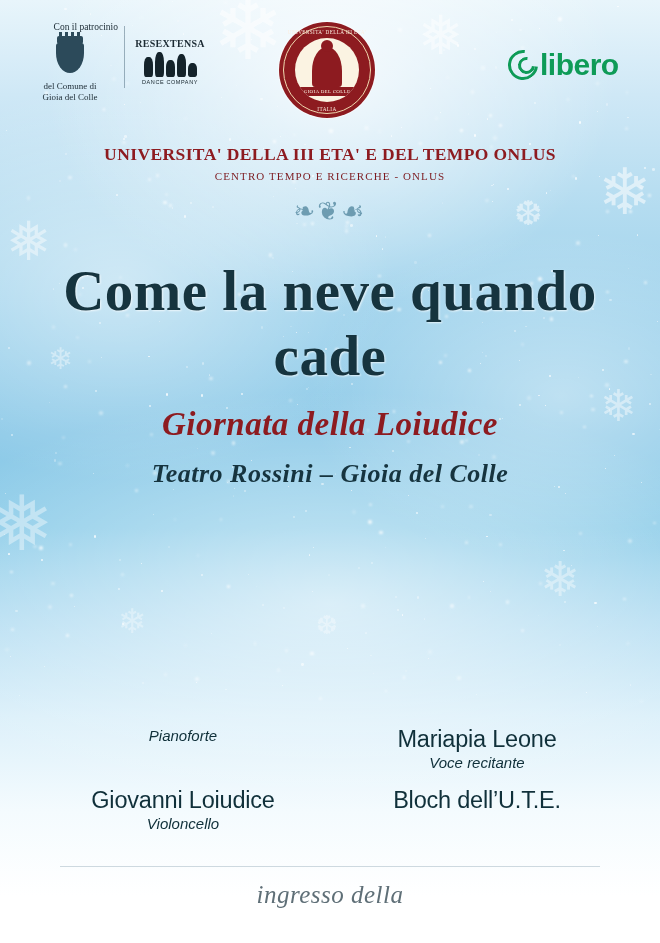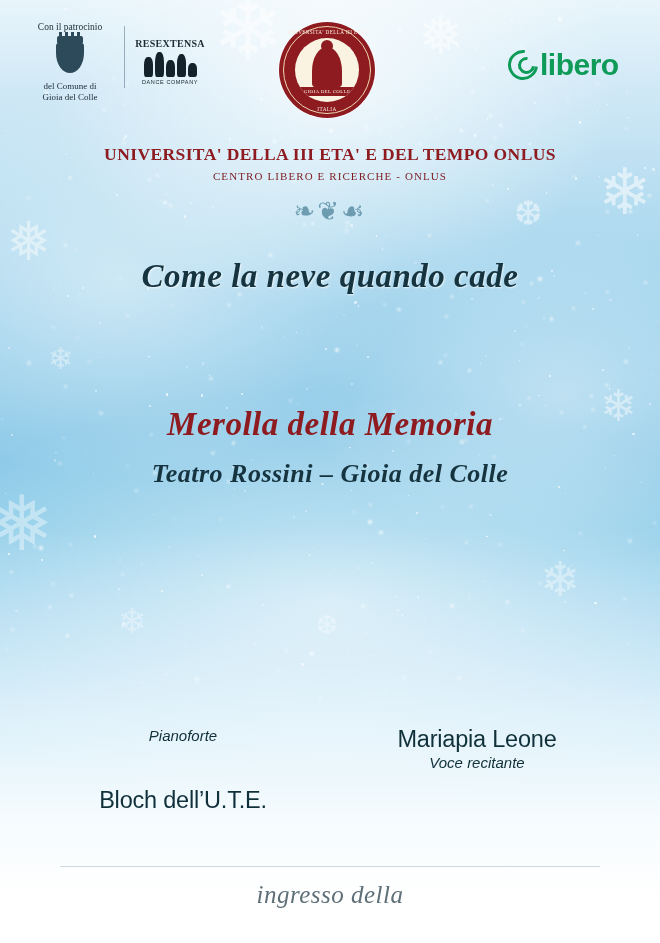--- a/index.html
+++ b/index.html
@@ -52,21 +52,21 @@
 
   
   #header { position: absolute; top: 0; left: 0; right: 0; height: 140px; }
 
   .logo-block { position: absolute; text-align: center; }
 
   
   #logo-comune { left: 22px; top: 22px; width: 96px; }
   #logo-comune .cap {
     font-family: "Liberation Serif", serif;
-    font-size: 9.5px; color: #1b2a33; margin-bottom: 3px;
+    font-size: 9.5px; color: #1b2a33; margin-bottom: 3px; text-align: right;
   }
   .crest {
     width: 34px; height: 42px; margin: 0 auto;
     position: relative;
   }
   .crest .shield {
     position: absolute; left: 3px; top: 8px; width: 28px; height: 30px;
     background: #2c4a5a;
     border-radius: 3px 3px 14px 14px / 3px 3px 20px 20px;
   }
@@ -190,23 +190,22 @@
   #ornament {
     position: absolute; top: 196px; left: 0; right: 0; text-align: center;
     color: #5d8fa6; font-size: 26px; font-family: "Liberation Serif", serif;
     letter-spacing: 2px; opacity: .85;
   }
 
   
   #title {
     position: absolute; top: 258px; left: 0; right: 0; text-align: center;
     font-family: "Liberation Serif", serif;
-    font-style: italic;
     font-weight: bold;
-    font-size: 33px;
+    font-size: 57px;
     color: #16343f;
     letter-spacing: 0.5px;
     text-shadow: 1px 1px 2px rgba(255,255,255,0.7);
   }
 
   
   #event { position: absolute; top: 406px; left: 0; right: 0; text-align: center; }
   #event .giornata {
     font-family: "Liberation Serif", serif;
     font-style: italic; font-weight: bold;
@@ -743,40 +742,44 @@
       </div>
     </div>
 
     <div class="logo-block" id="logo-auser">
       <span class="mark"></span><span class="txt">libero</span>
     </div>
   </div>
 
   <div id="inst">
     <div class="l1">UNIVERSITA' DELLA III ETA' E DEL TEMPO ONLUS</div>
-    <div class="l2">CENTRO LIBERO E RICERCHE - ONLUS</div>
+    <div class="l2">CENTRO TEMPO E RICERCHE - ONLUS</div>
   </div>
 
   <div id="ornament">❧❦☙</div>
 
   <div id="title">Come la neve quando cade</div>
 
   <div id="event">
-    <div class="giornata">Merolla della Memoria</div>
+    <div class="giornata">Giornata della Loiudice</div>
     <div class="where">Teatro Rossini – Gioia del Colle</div>
   </div>
 
 
   <div id="performers">
     <div class="perf">
       <div class="role">Pianoforte</div>
     </div>
     <div class="perf">
       <div class="name">Mariapia Leone</div>
       <div class="role">Voce recitante</div>
+    </div>
+    <div class="perf">
+      <div class="name">Giovanni Loiudice</div>
+      <div class="role">Violoncello</div>
     </div>
     <div class="perf">
       <div class="name">Bloch dell’U.T.E.</div>
     </div>
   </div>
 
   <div id="footer">
     <div class="line"></div>
     <div class="free">ingresso della</div>
   </div>

